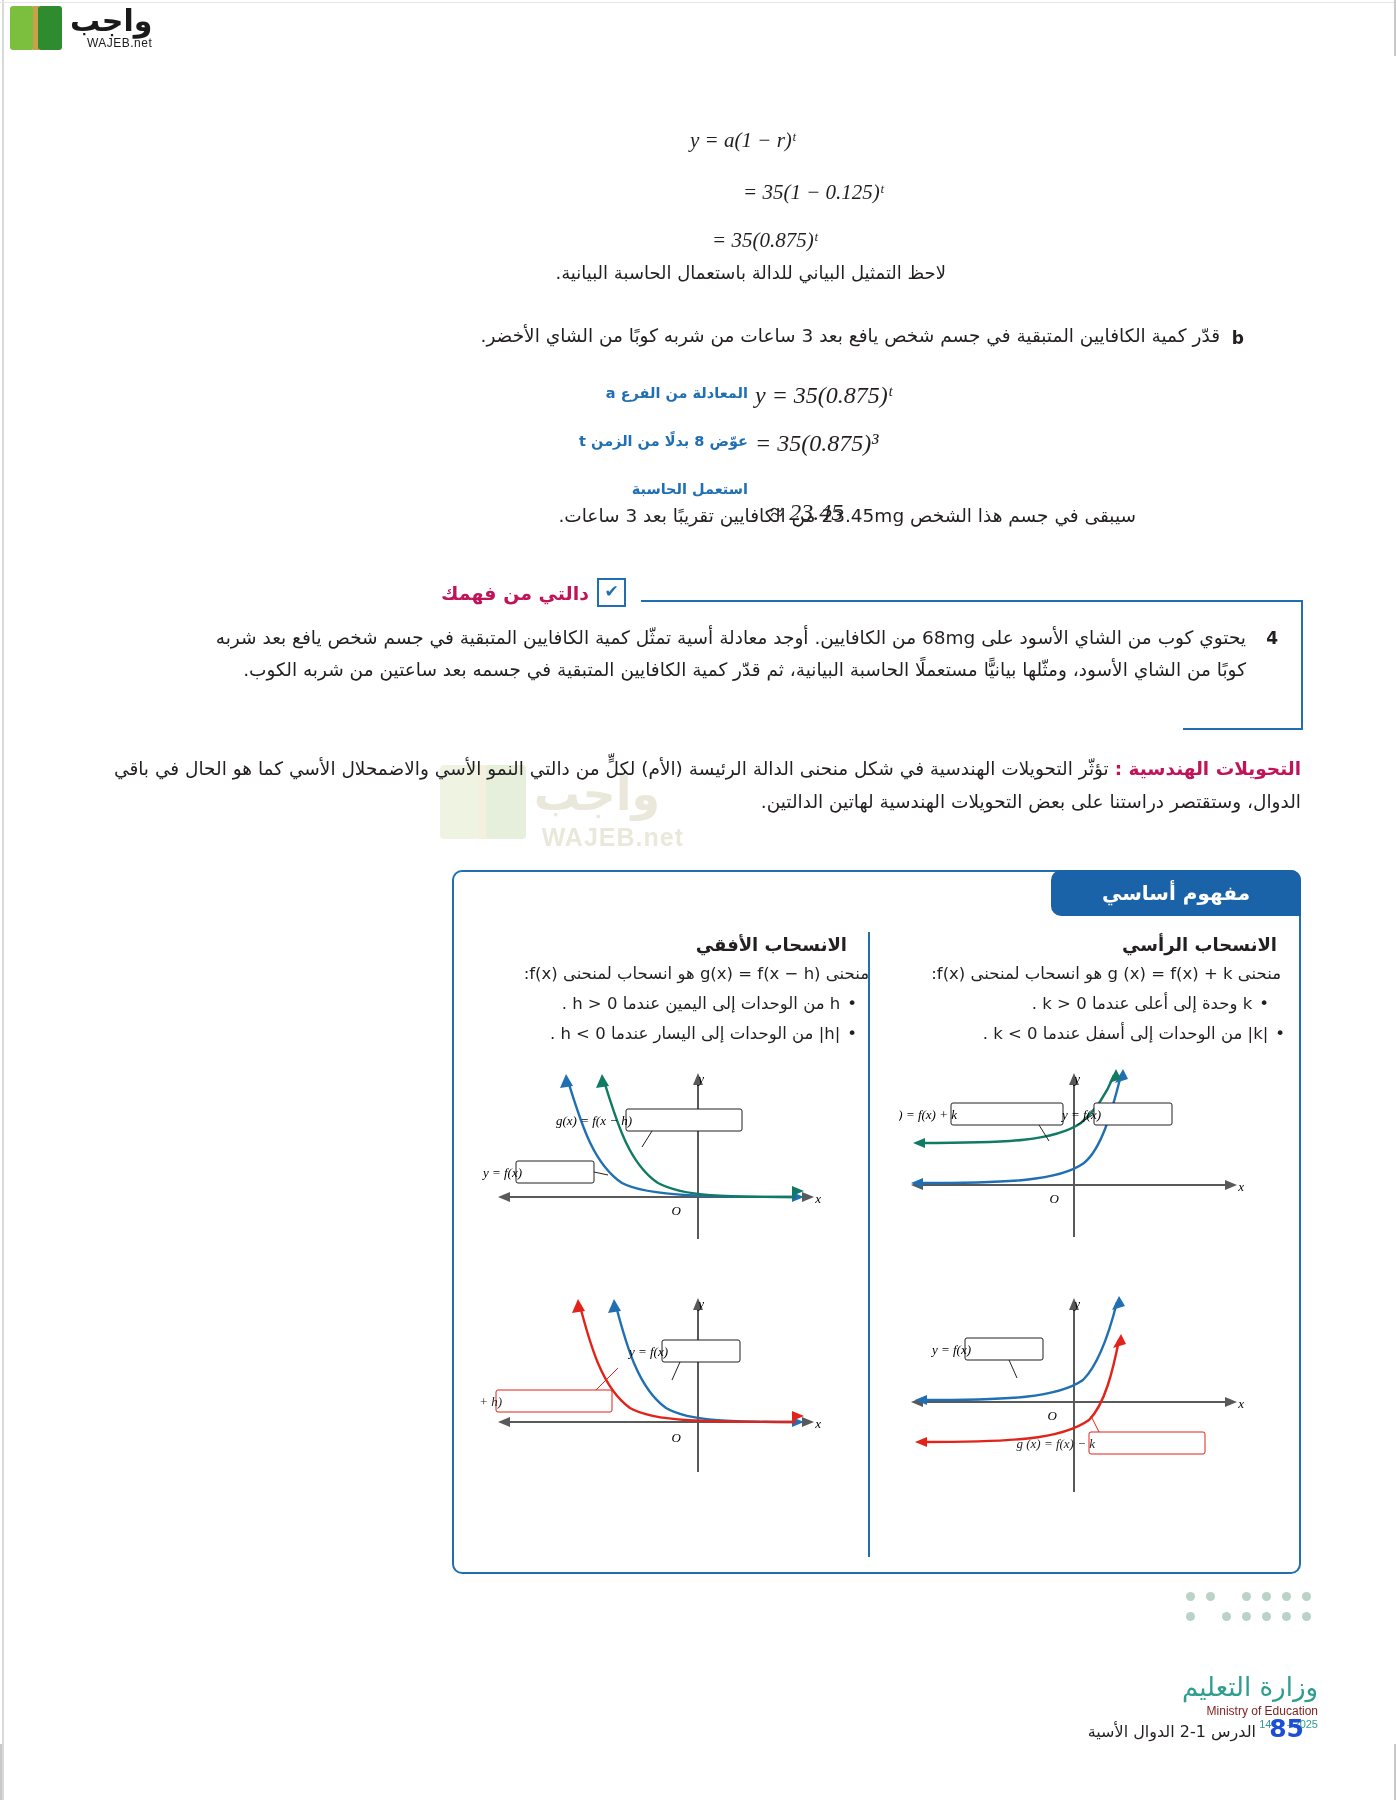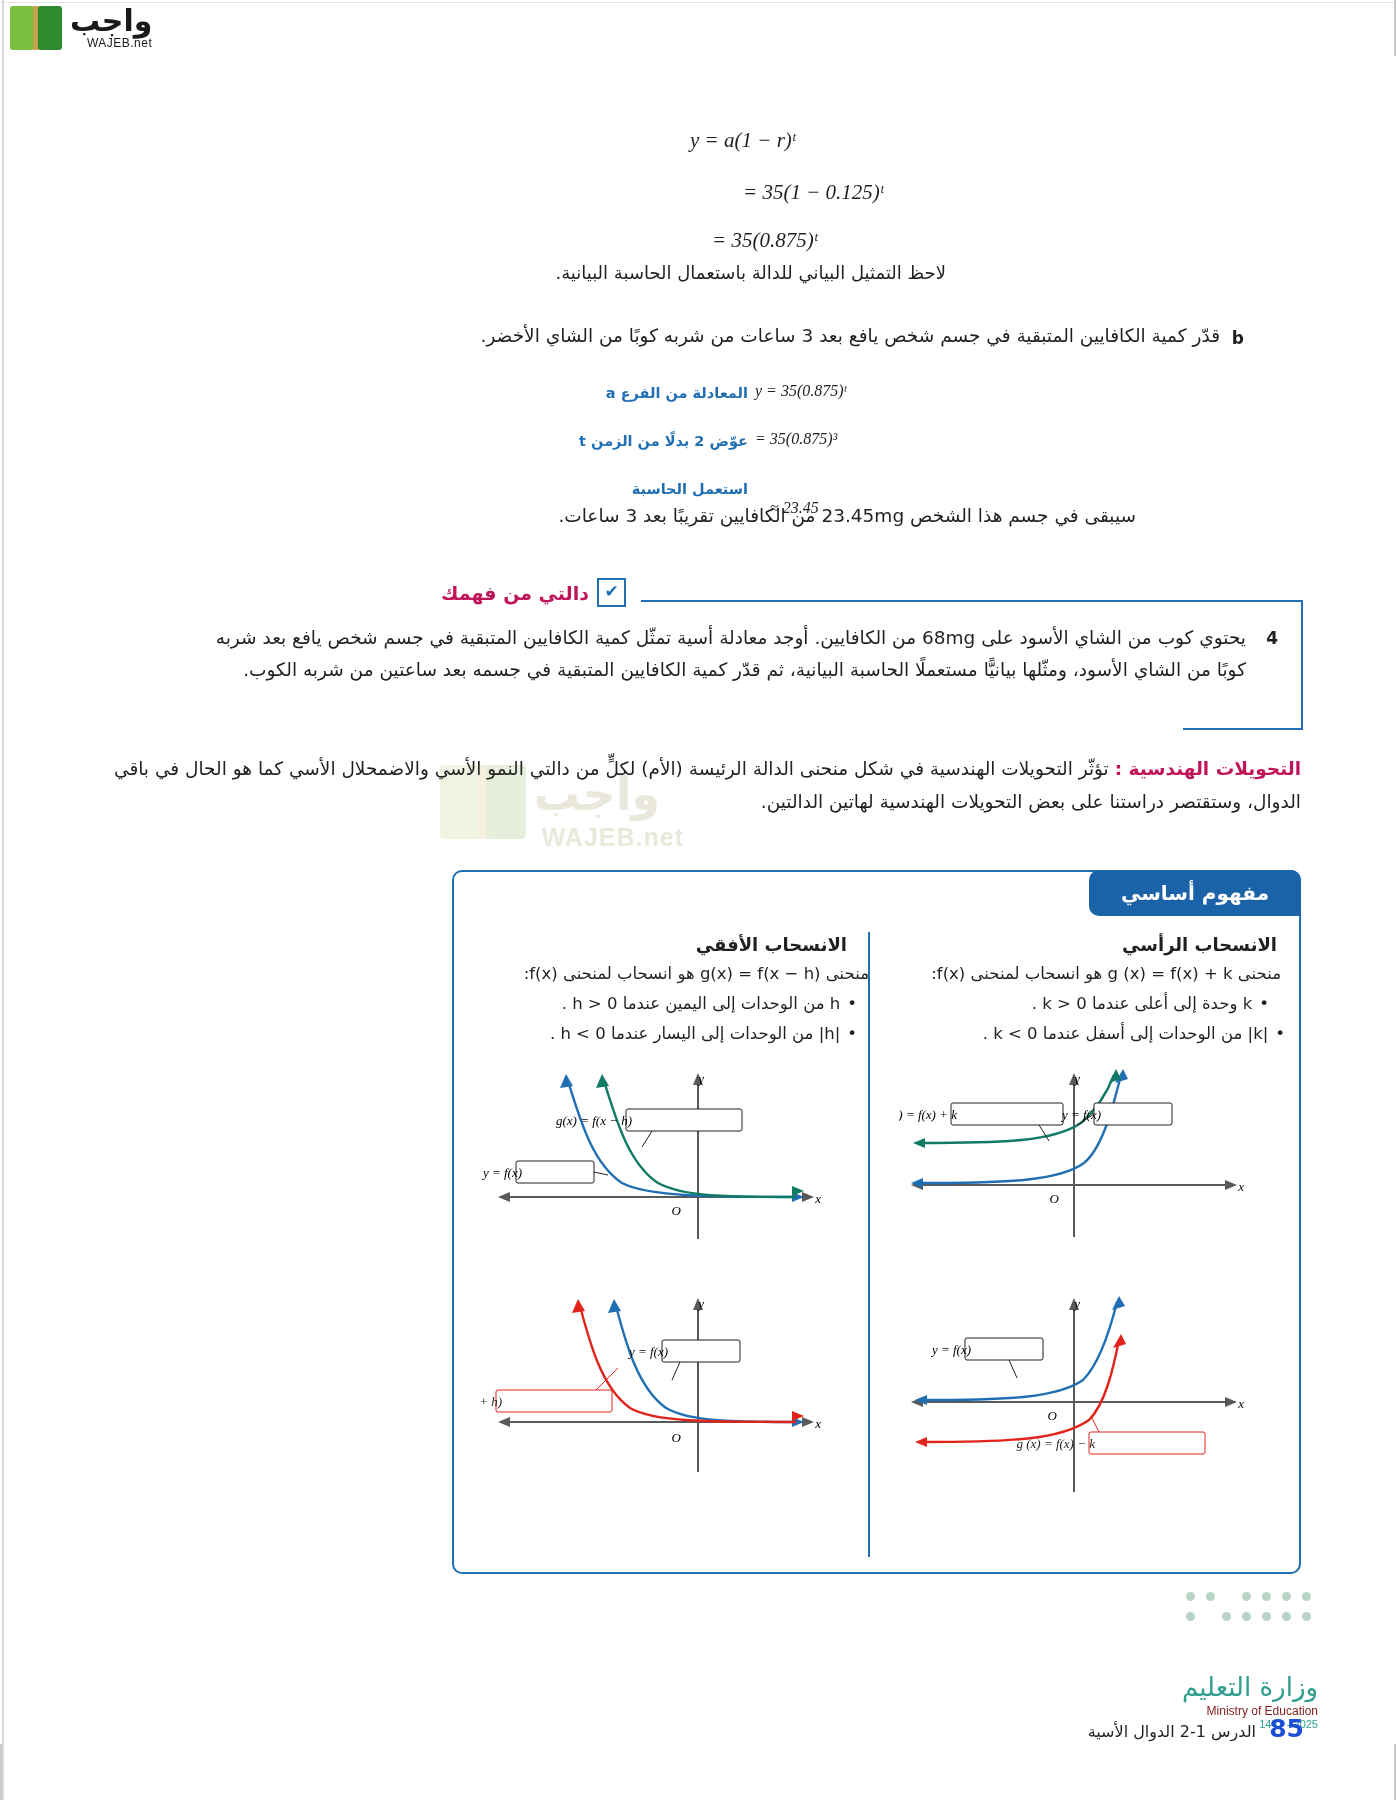--- a/index.html
+++ b/index.html
@@ -155,21 +155,21 @@
   .partb-text {
     position: absolute;
     right: 176px;
     top: 325px;
     width: 1000px;
     text-align: right;
     font-family: "DejaVu Sans", sans-serif;
     font-size: 18.5px;
     direction: rtl;
   }
-  .bline { position: absolute; font-size: 16px; }
+  .bline { position: absolute; font-size: 24px; }
   .bline.e1 { left: 755px; top: 382px; }
   .bline.e2 { left: 755px; top: 430px; }
   .bline.e3 { left: 770px; top: 478px; margin-top: 21px; }
   .bnote {
     position: absolute;
     font-family: "DejaVu Sans", sans-serif;
     font-size: 14.5px;
     font-weight: bold;
     color: #1f6fb2;
     direction: rtl;
@@ -283,21 +283,21 @@
     width: 845px;
     height: 700px;
     border: 2.5px solid #1f6fb2;
     border-radius: 10px;
     background: transparent;
   }
   .concept-tab {
     position: absolute;
     right: -2px;
     top: -2px;
-    width: 212px;
+    width: 250px;
     height: 46px;
     background: #1a63a8;
     border-radius: 10px 10px 0 10px;
   }
   .concept-tab span {
     display: block;
     color: #fff;
     font-family: "DejaVu Sans", sans-serif;
     font-weight: bold;
     font-size: 20px;
@@ -468,21 +468,21 @@
 <div class="note1">لاحظ التمثيل البياني للدالة باستعمال الحاسبة البيانية.</div>
 
 <div class="partb-label">b</div>
 <div class="partb-text">قدّر كمية الكافايين المتبقية في جسم شخص يافع بعد 3 ساعات من شربه كوبًا من الشاي الأخضر.</div>
 
 <div class="bline e1 ltr math">y = 35(0.875)ᵗ</div>
 <div class="bline e2 ltr math">= 35(0.875)³</div>
 <div class="bline e3 ltr math">≈ 23.45</div>
 
 <div class="bnote n1">المعادلة من الفرع a</div>
-<div class="bnote n2">عوّض 2 بدلًا من الزمن t</div>
+<div class="bnote n2">عوّض 8 بدلًا من الزمن t</div>
 <div class="bnote n3">استعمل الحاسبة</div>
 
 <div class="concl">سيبقى في جسم هذا الشخص 23.45mg من الكافايين تقريبًا بعد 3 ساعات.</div>
 
 <div class="check-wrap">
   <div class="check-icon">✔</div>
   <div class="check-title">دالتي من فهمك</div>
 </div>
 <div class="check-rule"></div>
 <div class="check-left-rule"></div>

